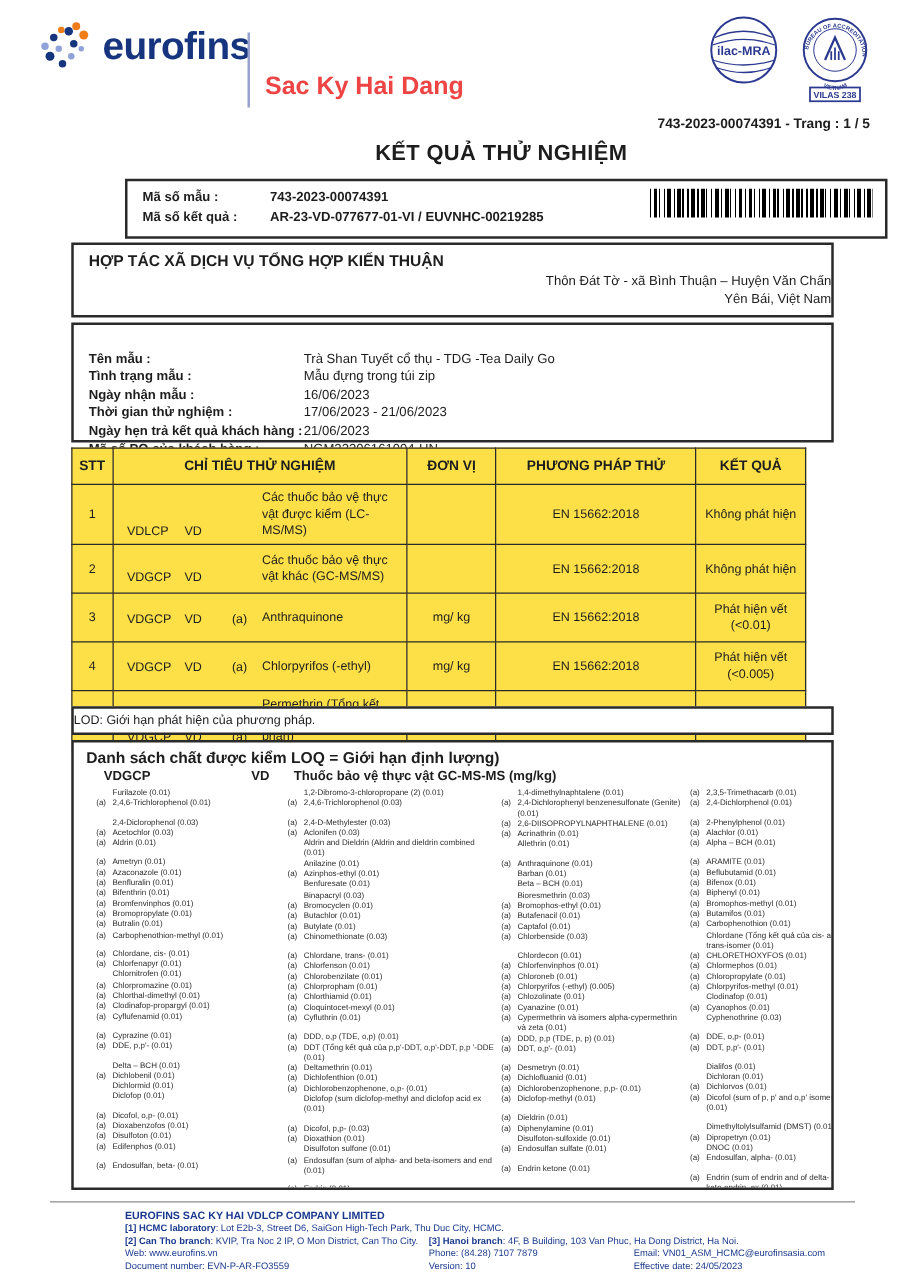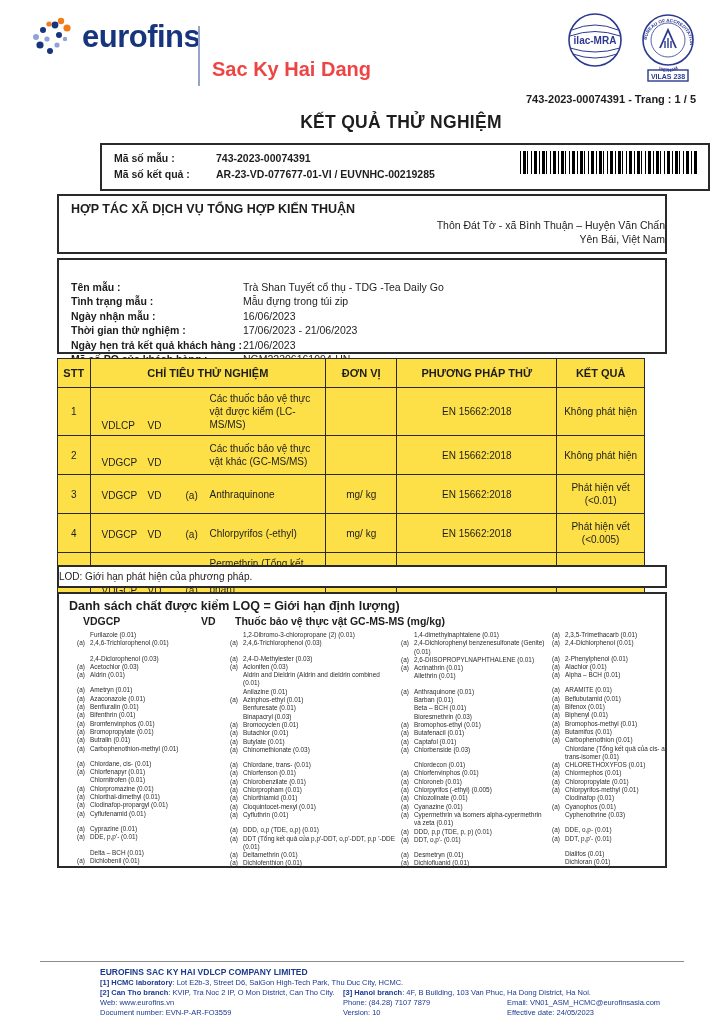--- a/index.html
+++ b/index.html
@@ -36,21 +36,21 @@
   .td-c{text-align:center;}
   .crit-cell{display:flex;align-items:flex-end;padding-left:8px;box-sizing:border-box;}
   .crit-code1{width:46px;flex:none;}
   .crit-code2{width:38px;flex:none;}
   .crit-marker{width:24px;flex:none;}
   .crit-name{flex:1;line-height:13px;padding-right:4px;}
   .result-note{line-height:13px;}
   
   .box-lod{top:565px;height:23px;padding:4px 0 0 0;font-size:10px;}
   
-  .box-loq{top:592px;height:276px;padding:4px 0 0 10px;overflow:hidden;}
+  .box-loq{top:592px;height:360px;padding:4px 0 0 10px;overflow:hidden;}
   .loq-title{font-size:12.5px;font-weight:bold;line-height:16px;}
   .loq-subtitle{font-size:10.5px;font-weight:bold;line-height:14px;padding-left:14px;}
   .loq-sub-code1{display:inline-block;width:118px;}
   .loq-sub-code2{display:inline-block;width:34px;}
   .loq-grid{display:grid;grid-template-columns:148px 166px 146px 122px;column-gap:5px;
             padding:3px 0 0 8px;}
   .loq-item{display:flex;font-size:6.4px;line-height:8.3px;color:#2b2b2b;}
   .loq-item.gap{margin-top:7px;}
   .loq-m{width:13px;flex:none;}
   .loq-t{flex:1;}

